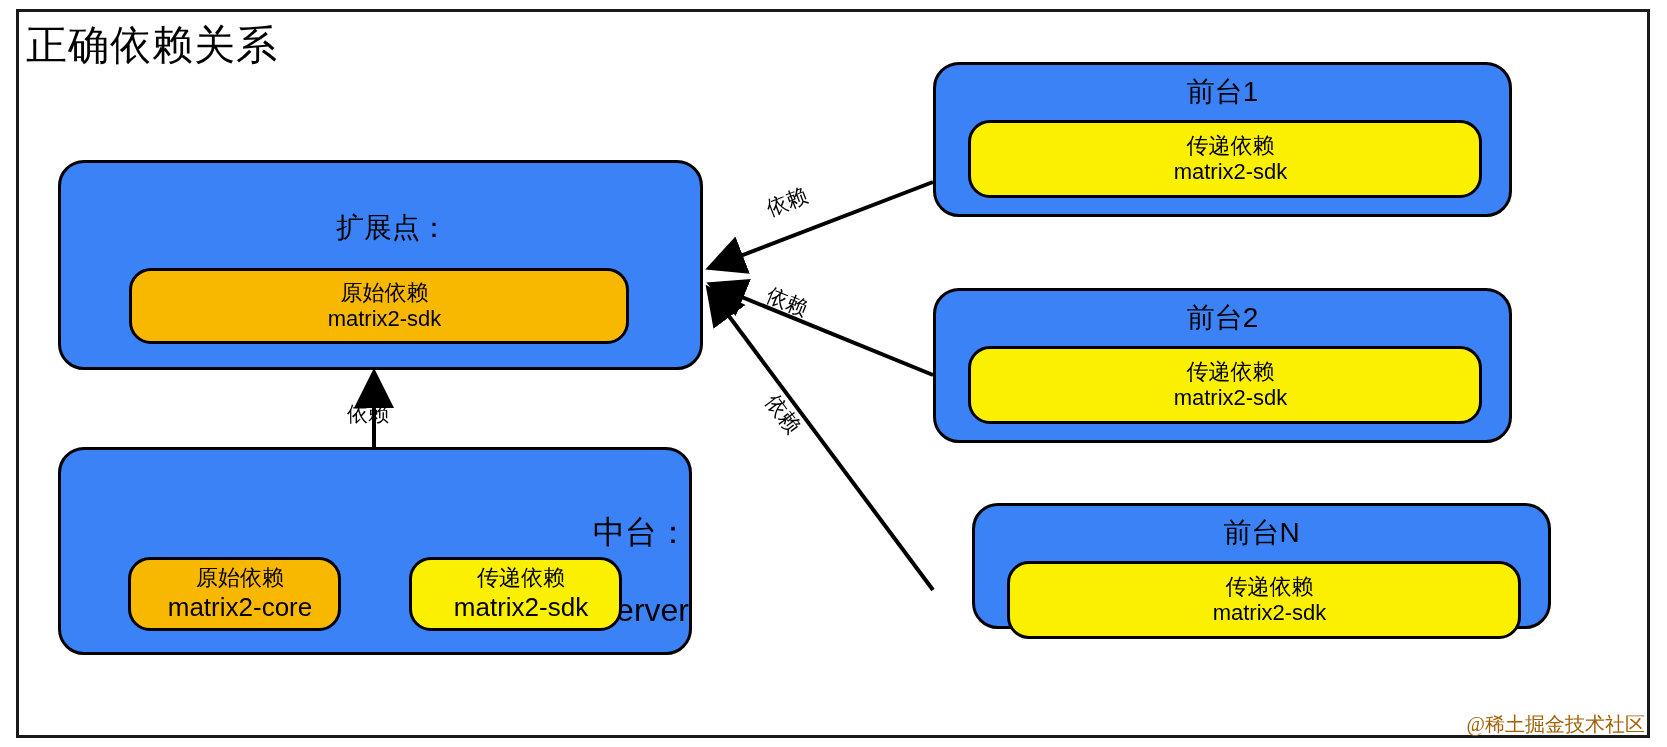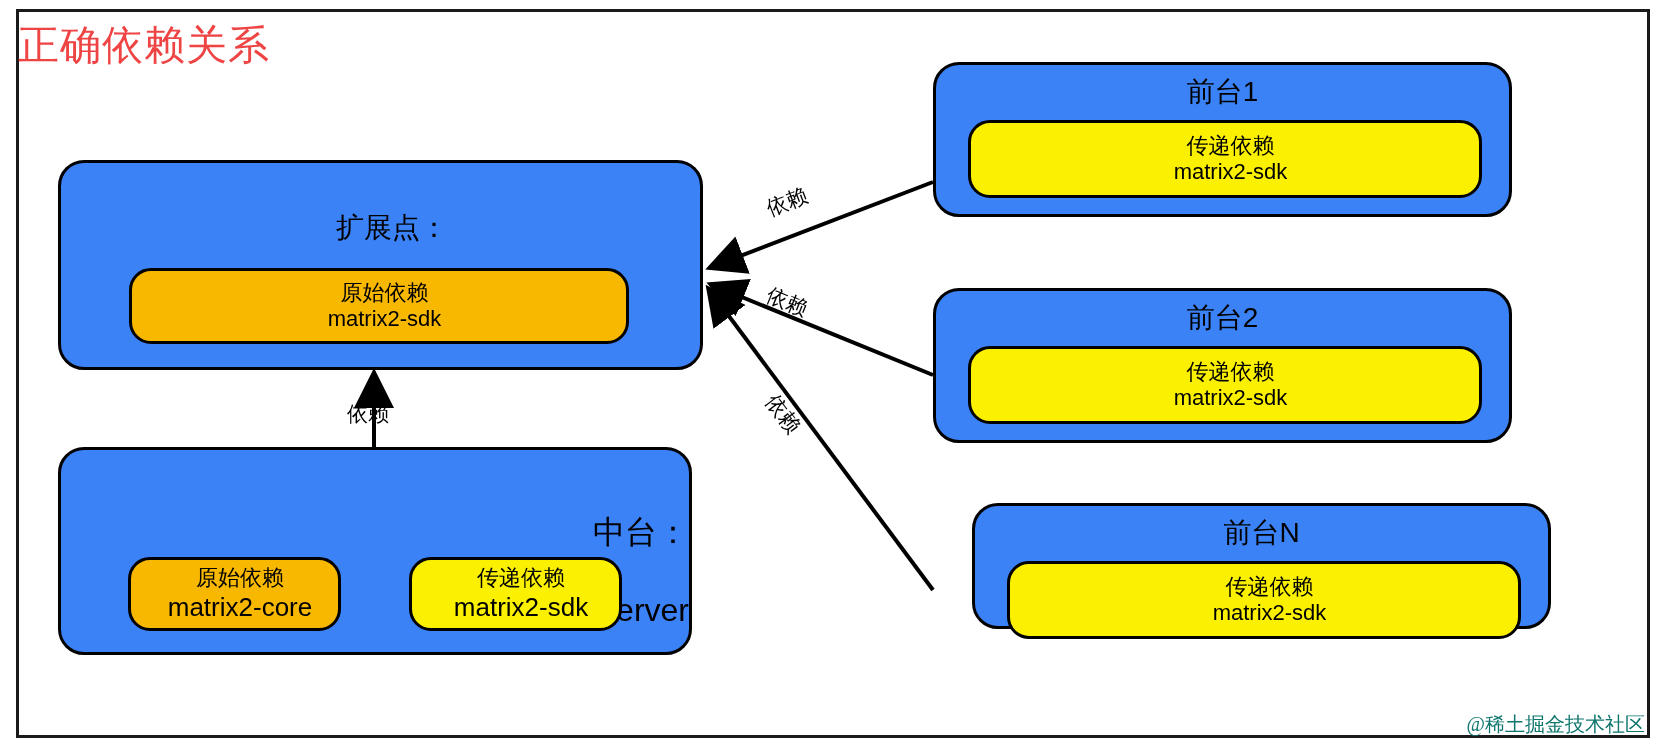--- a/index.html
+++ b/index.html
@@ -23,25 +23,25 @@
     left: 16px;
     top: 9px;
     width: 1634px;
     height: 729px;
     border: 3px solid #1a1a1a;
     box-sizing: border-box;
     background: #ffffff;
   }
   #diagram-title {
     position: absolute;
-    left: 18px;
+    left: 26px;
     top: 22px;
     font-size: 41px;
     line-height: 1.15;
-    color: #ef4444;
+    color: #000000;
     white-space: nowrap;
     letter-spacing: 1px;
   }
   
   .group-box {
     position: absolute;
     background: #3b82f6;
     border: 3px solid #000000;
     border-radius: 26px;
     box-sizing: border-box;
@@ -85,21 +85,21 @@
     position: absolute;
     font-size: 21px;
     color: #000000;
     white-space: nowrap;
   }
   #watermark {
     position: absolute;
     right: 22px;
     bottom: 9px;
     font-size: 20px;
-    color: #0f766e;
+    color: #a16207;
     white-space: nowrap;
     font-family: "Liberation Serif", "DejaVu Serif", serif;
   }
 </style>
 </head>
 <body>
 
 <div id="canvas">
   <div id="frame"></div>
 

